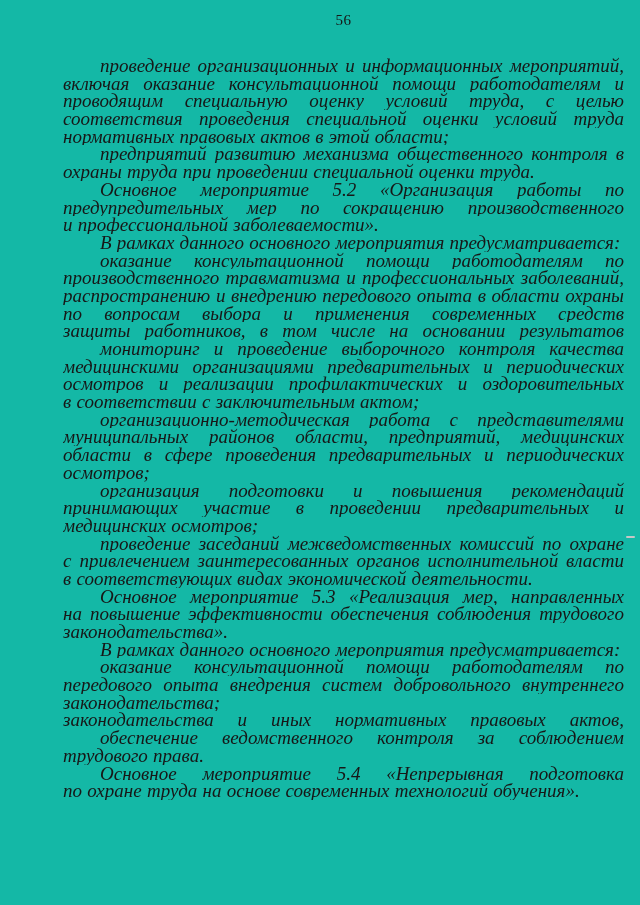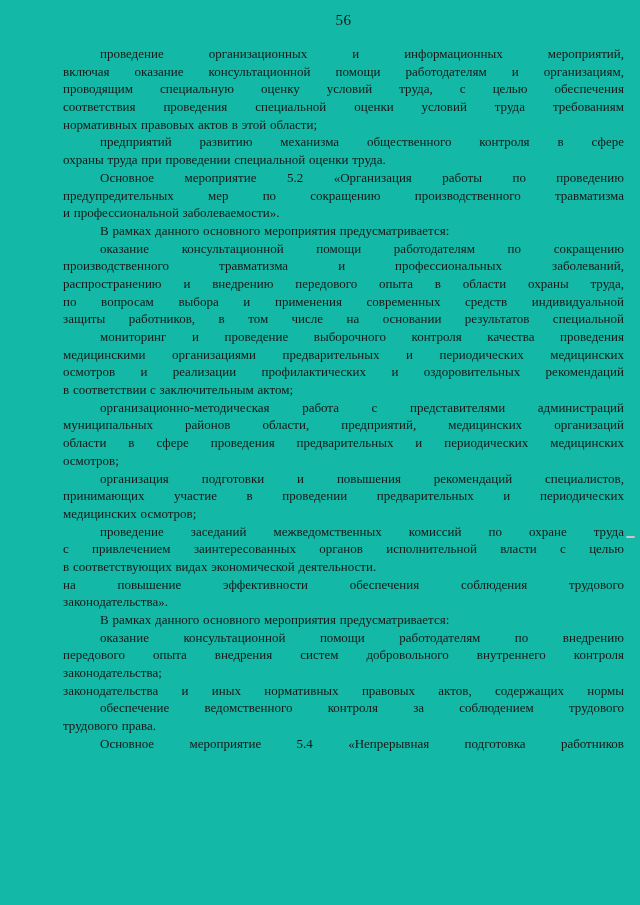--- a/index.html
+++ b/index.html
@@ -21,24 +21,25 @@
     top: 11px;
     left: 63px;
     width: 561px;
     text-align: center;
     font-size: 15px;
     line-height: 18px;
     letter-spacing: 0.5px;
   }
   .text-block {
     position: absolute;
-    top: 45px;
+    top: 57px;
     left: 63px;
     width: 561px;
-    font-size: 13px;
+    font-size: 19px;
+    font-style: italic;
   }
   .line {
     height: 17.7px;
     line-height: 17.7px;
     overflow: hidden;
     text-align: justify;
     word-spacing: 0.5px;
   }
   
   .line:not(.last)::after {
@@ -90,26 +91,28 @@
       <div class="line first">организационно-методическая работа с представителями администраций</div>
       <div class="line">муниципальных районов области, предприятий, медицинских организаций</div>
       <div class="line">области в сфере проведения предварительных и периодических медицинских</div>
       <div class="line last">осмотров;</div>
       <div class="line first">организация подготовки и повышения рекомендаций специалистов,</div>
       <div class="line">принимающих участие в проведении предварительных и периодических</div>
       <div class="line last">медицинских осмотров;</div>
       <div class="line first">проведение заседаний межведомственных комиссий по охране труда</div>
       <div class="line">с привлечением заинтересованных органов исполнительной власти с целью</div>
       <div class="line last">в соответствующих видах экономической деятельности.</div>
+      <div class="line first">Основное мероприятие 5.3 «Реализация мер, направленных</div>
       <div class="line">на повышение эффективности обеспечения соблюдения трудового</div>
       <div class="line last">законодательства».</div>
       <div class="line first last">В рамках данного основного мероприятия предусматривается:</div>
       <div class="line first">оказание консультационной помощи работодателям по внедрению</div>
       <div class="line">передового опыта внедрения систем добровольного внутреннего контроля</div>
       <div class="line last">законодательства;</div>
       <div class="line">законодательства и иных нормативных правовых актов, содержащих нормы</div>
       <div class="line first">обеспечение ведомственного контроля за соблюдением трудового</div>
       <div class="line last">трудового права.</div>
       <div class="line first">Основное мероприятие 5.4 «Непрерывная подготовка работников</div>
+      <div class="line last">по охране труда на основе современных технологий обучения».</div>
     </div>
 
   <div class="scan-speck"></div>
 </div>
 
 </body></html>

